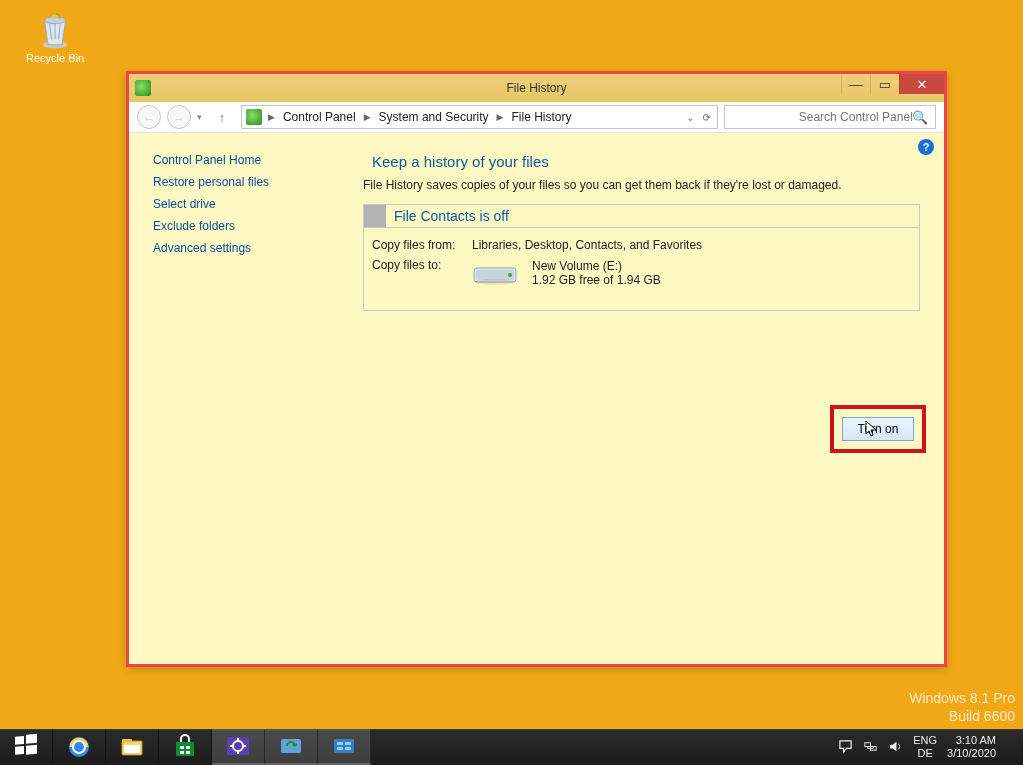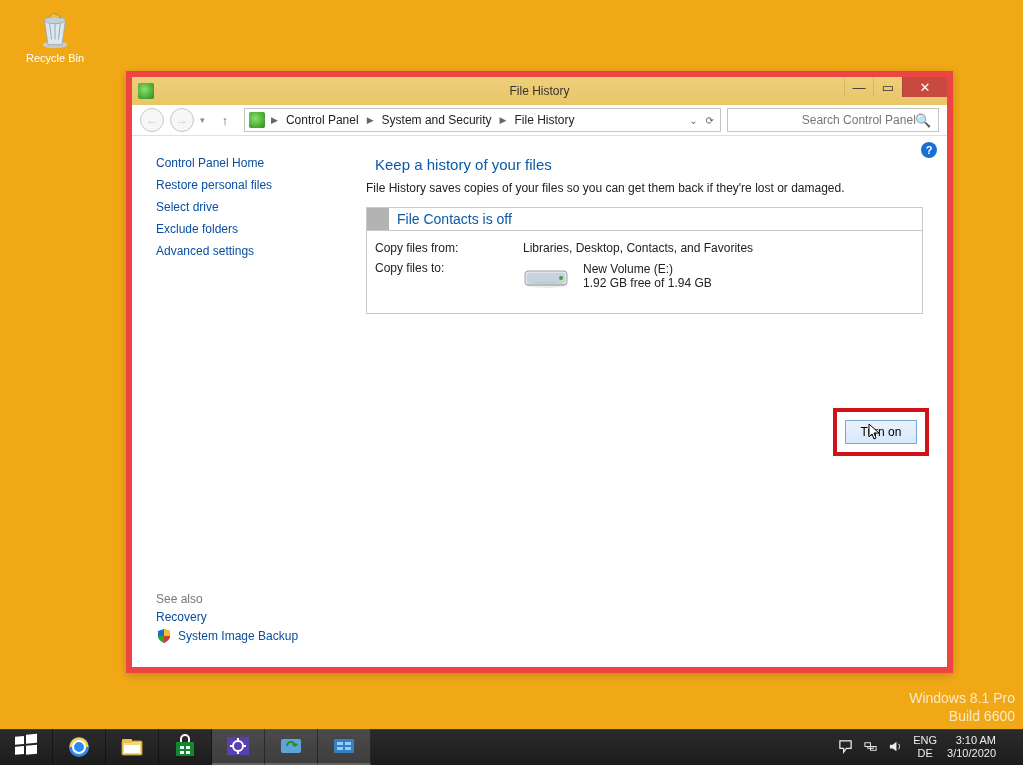--- a/index.html
+++ b/index.html
@@ -33,22 +33,22 @@
 }
 .recycle-bin-img svg { width: 42px; height: 42px; }
 
 
 .window {
   position: absolute;
   left: 126px;
   top: 71px;
   width: 815px;
   height: 590px;
-  background: #ffffff;
-  border: 6px solid #ef4444;
+  background: #fef9c3;
+  border: 3px solid #ef4444;
   box-shadow: 0 2px 8px rgba(0,0,0,0.2);
 }
 
 
 .titlebar {
   height: 28px;
   background: linear-gradient(#eecf7a, #e8c668);
   position: relative;
   display: flex;
   align-items: center;
@@ -219,21 +219,21 @@
 .status-header-text {
   font-size: 14px;
   color: #0b5aa8;
   padding-left: 8px;
 }
 .status-body {
   padding: 10px 12px 16px 8px;
   font-size: 12px;
   color: #222;
 }
-.kv-row { display:flex; margin-bottom: 6px; gap: 48px; }
+.kv-row { display:flex; margin-bottom: 6px; }
 .kv-label { width: 100px; }
 .kv-value { flex:1; }
 .drive-row { display:flex; align-items:center; gap:14px; }
 .drive-icon {
   width: 46px; height: 30px;
 }
 .drive-icon svg { width:46px; height:30px; }
 
 .turn-on-wrap {
   position:absolute;
@@ -355,35 +355,20 @@
 
   <div class="window-body">
 
     <div class="sidebar">
       <div class="link cp-home">Control Panel Home</div>
       <div class="link">Restore personal files</div>
       <div class="link">Select drive</div>
       <div class="link">Exclude folders</div>
       <div class="link">Advanced settings</div>
 
-      <div class="sidebar-bottom">
-        <div class="see-also-label">See also</div>
-        <div class="link">Recovery</div>
-        <div class="shield-row">
-          <span class="shield-icon">
-            <svg viewBox="0 0 16 16">
-              <path d="M8 1 L14 3 V8 C14 12 8 15 8 15 C8 15 2 12 2 8 V3 Z" fill="#1a6fd6"></path>
-              <path d="M8 1 L14 3 V8 L8 8 Z" fill="#f6c120"></path>
-              <path d="M8 8 L8 15 C8 15 2 12 2 8 Z" fill="#2aa82f"></path>
-              <path d="M8 8 L14 8 C14 12 8 15 8 15 Z" fill="#d23a2e"></path>
-            </svg>
-          </span>
-          <span class="link" style="margin:0">System Image Backup</span>
-        </div>
-      </div>
     </div>
 
     <div class="content">
       <div class="help-icon">?</div>
 
       <div class="heading">Keep a history of your files</div>
       <div class="desc">File History saves copies of your files so you can get them back if they're lost or damaged.</div>
 
       <div class="status-box">
         <div class="status-header">

